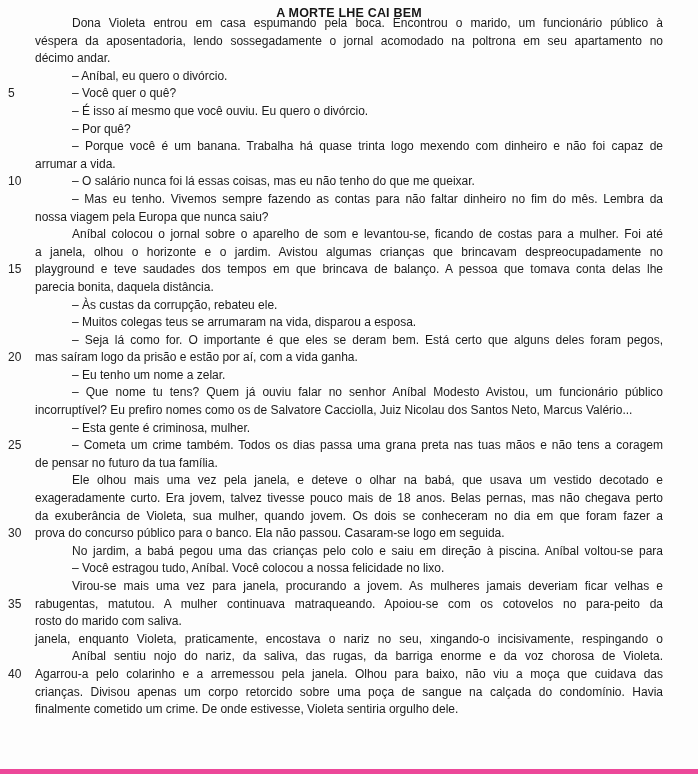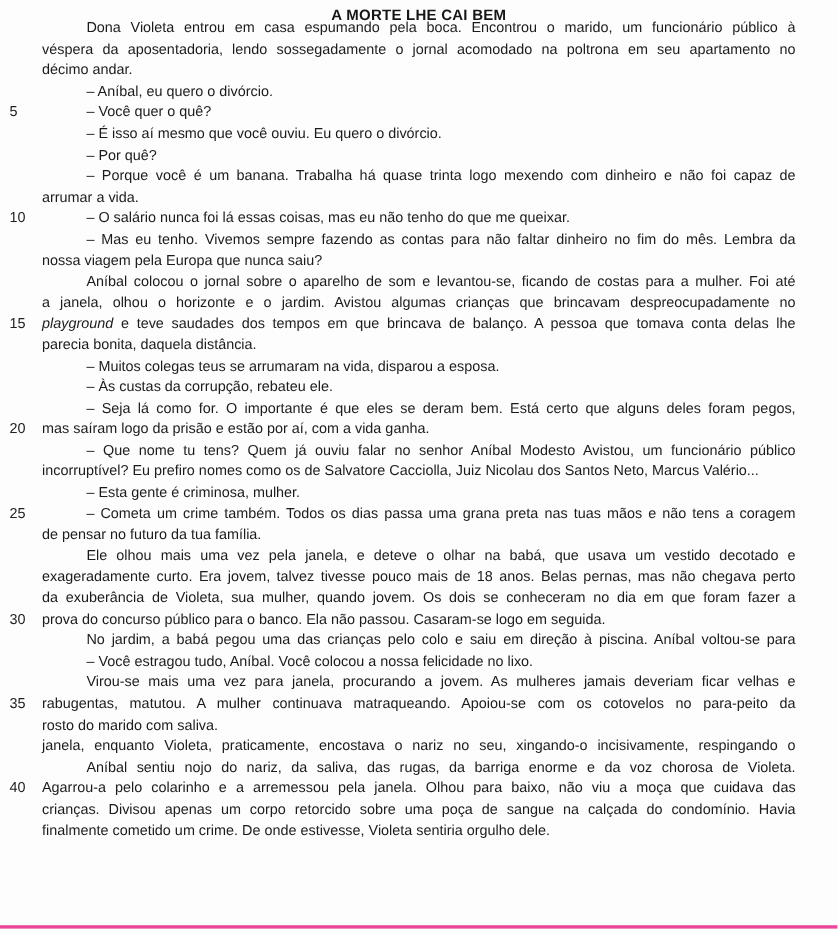--- a/index.html
+++ b/index.html
@@ -5,21 +5,21 @@
   html, body {
     margin: 0;
     padding: 0;
     background: #fdfdfd;
   }
   .page {
     position: relative;
     width: 698px;
     height: 774px;
     background: #fdfdfd;
-    border-bottom: 3px solid #ec4899;
+    border-bottom: 5px solid #ec4899;
     box-sizing: border-box;
     font-family: "Liberation Sans", "DejaVu Sans", sans-serif;
     color: #1b1b1b;
     overflow: hidden;
   }
   .title {
     position: absolute;
     top: 6px;
     left: 0;
     width: 100%;
@@ -52,21 +52,21 @@
   .num {
     position: absolute;
     left: -27px;
     top: 0;
     width: 24px;
     text-align: left;
     font-size: 12px;
     color: #222222;
     text-align-last: left;
   }
-  .it { font-style: italic; }
+  .it { }
 </style>
 </head>
 <body>
 
 <div class="page">
   <div class="title">A MORTE LHE CAI BEM</div>
   <div class="text-block" id="text-block">
       <div class="line ind j"><span>Dona Violeta entrou em casa espumando pela boca. Encontrou o marido, um funcionário público à</span></div>
       <div class="line j"><span>véspera da aposentadoria, lendo sossegadamente o jornal acomodado na poltrona em seu apartamento no</span></div>
       <div class="line"><span>décimo andar.</span></div>
@@ -76,24 +76,25 @@
       <div class="line ind"><span>– Por quê?</span></div>
       <div class="line ind j"><span>– Porque você é um banana. Trabalha há quase trinta logo mexendo com dinheiro e não foi capaz de</span></div>
       <div class="line"><span>arrumar a vida.</span></div>
       <div class="line ind"><span class="num">10</span><span>– O salário nunca foi lá essas coisas, mas eu não tenho do que me queixar.</span></div>
       <div class="line ind j"><span>– Mas eu tenho. Vivemos sempre fazendo as contas para não faltar dinheiro no fim do mês. Lembra da</span></div>
       <div class="line"><span>nossa viagem pela Europa que nunca saiu?</span></div>
       <div class="line ind j"><span>Aníbal colocou o jornal sobre o aparelho de som e levantou-se, ficando de costas para a mulher. Foi até</span></div>
       <div class="line j"><span>a janela, olhou o horizonte e o jardim. Avistou algumas crianças que brincavam despreocupadamente no</span></div>
       <div class="line j"><span class="num">15</span><span class="it">playground</span><span> e teve saudades dos tempos em que brincava de balanço. A pessoa que tomava conta delas lhe</span></div>
       <div class="line"><span>parecia bonita, daquela distância.</span></div>
+      <div class="line ind"><span>– Às custas da corrupção, rebateu ele.</span></div>
       <div class="line ind"><span>– Muitos colegas teus se arrumaram na vida, disparou a esposa.</span></div>
-      <div class="line ind"><span>– Às custas da corrupção, rebateu ele.</span></div>
       <div class="line ind j"><span>– Seja lá como for. O importante é que eles se deram bem. Está certo que alguns deles foram pegos,</span></div>
       <div class="line"><span class="num">20</span><span>mas saíram logo da prisão e estão por aí, com a vida ganha.</span></div>
+      <div class="line ind"><span>– Eu tenho um nome a zelar.</span></div>
       <div class="line ind j"><span>– Que nome tu tens? Quem já ouviu falar no senhor Aníbal Modesto Avistou, um funcionário público</span></div>
       <div class="line"><span>incorruptível? Eu prefiro nomes como os de Salvatore Cacciolla, Juiz Nicolau dos Santos Neto, Marcus Valério...</span></div>
       <div class="line ind"><span>– Esta gente é criminosa, mulher.</span></div>
       <div class="line ind j"><span class="num">25</span><span>– Cometa um crime também. Todos os dias passa uma grana preta nas tuas mãos e não tens a coragem</span></div>
       <div class="line"><span>de pensar no futuro da tua família.</span></div>
       <div class="line ind j"><span>Ele olhou mais uma vez pela janela, e deteve o olhar na babá, que usava um vestido decotado e</span></div>
       <div class="line j"><span>exageradamente curto. Era jovem, talvez tivesse pouco mais de 18 anos. Belas pernas, mas não chegava perto</span></div>
       <div class="line j"><span>da exuberância de Violeta, sua mulher, quando jovem. Os dois se conheceram no dia em que foram fazer a</span></div>
       <div class="line"><span class="num">30</span><span>prova do concurso público para o banco. Ela não passou. Casaram-se logo em seguida.</span></div>
       <div class="line ind j"><span>No jardim, a babá pegou uma das crianças pelo colo e saiu em direção à piscina. Aníbal voltou-se para</span></div>

